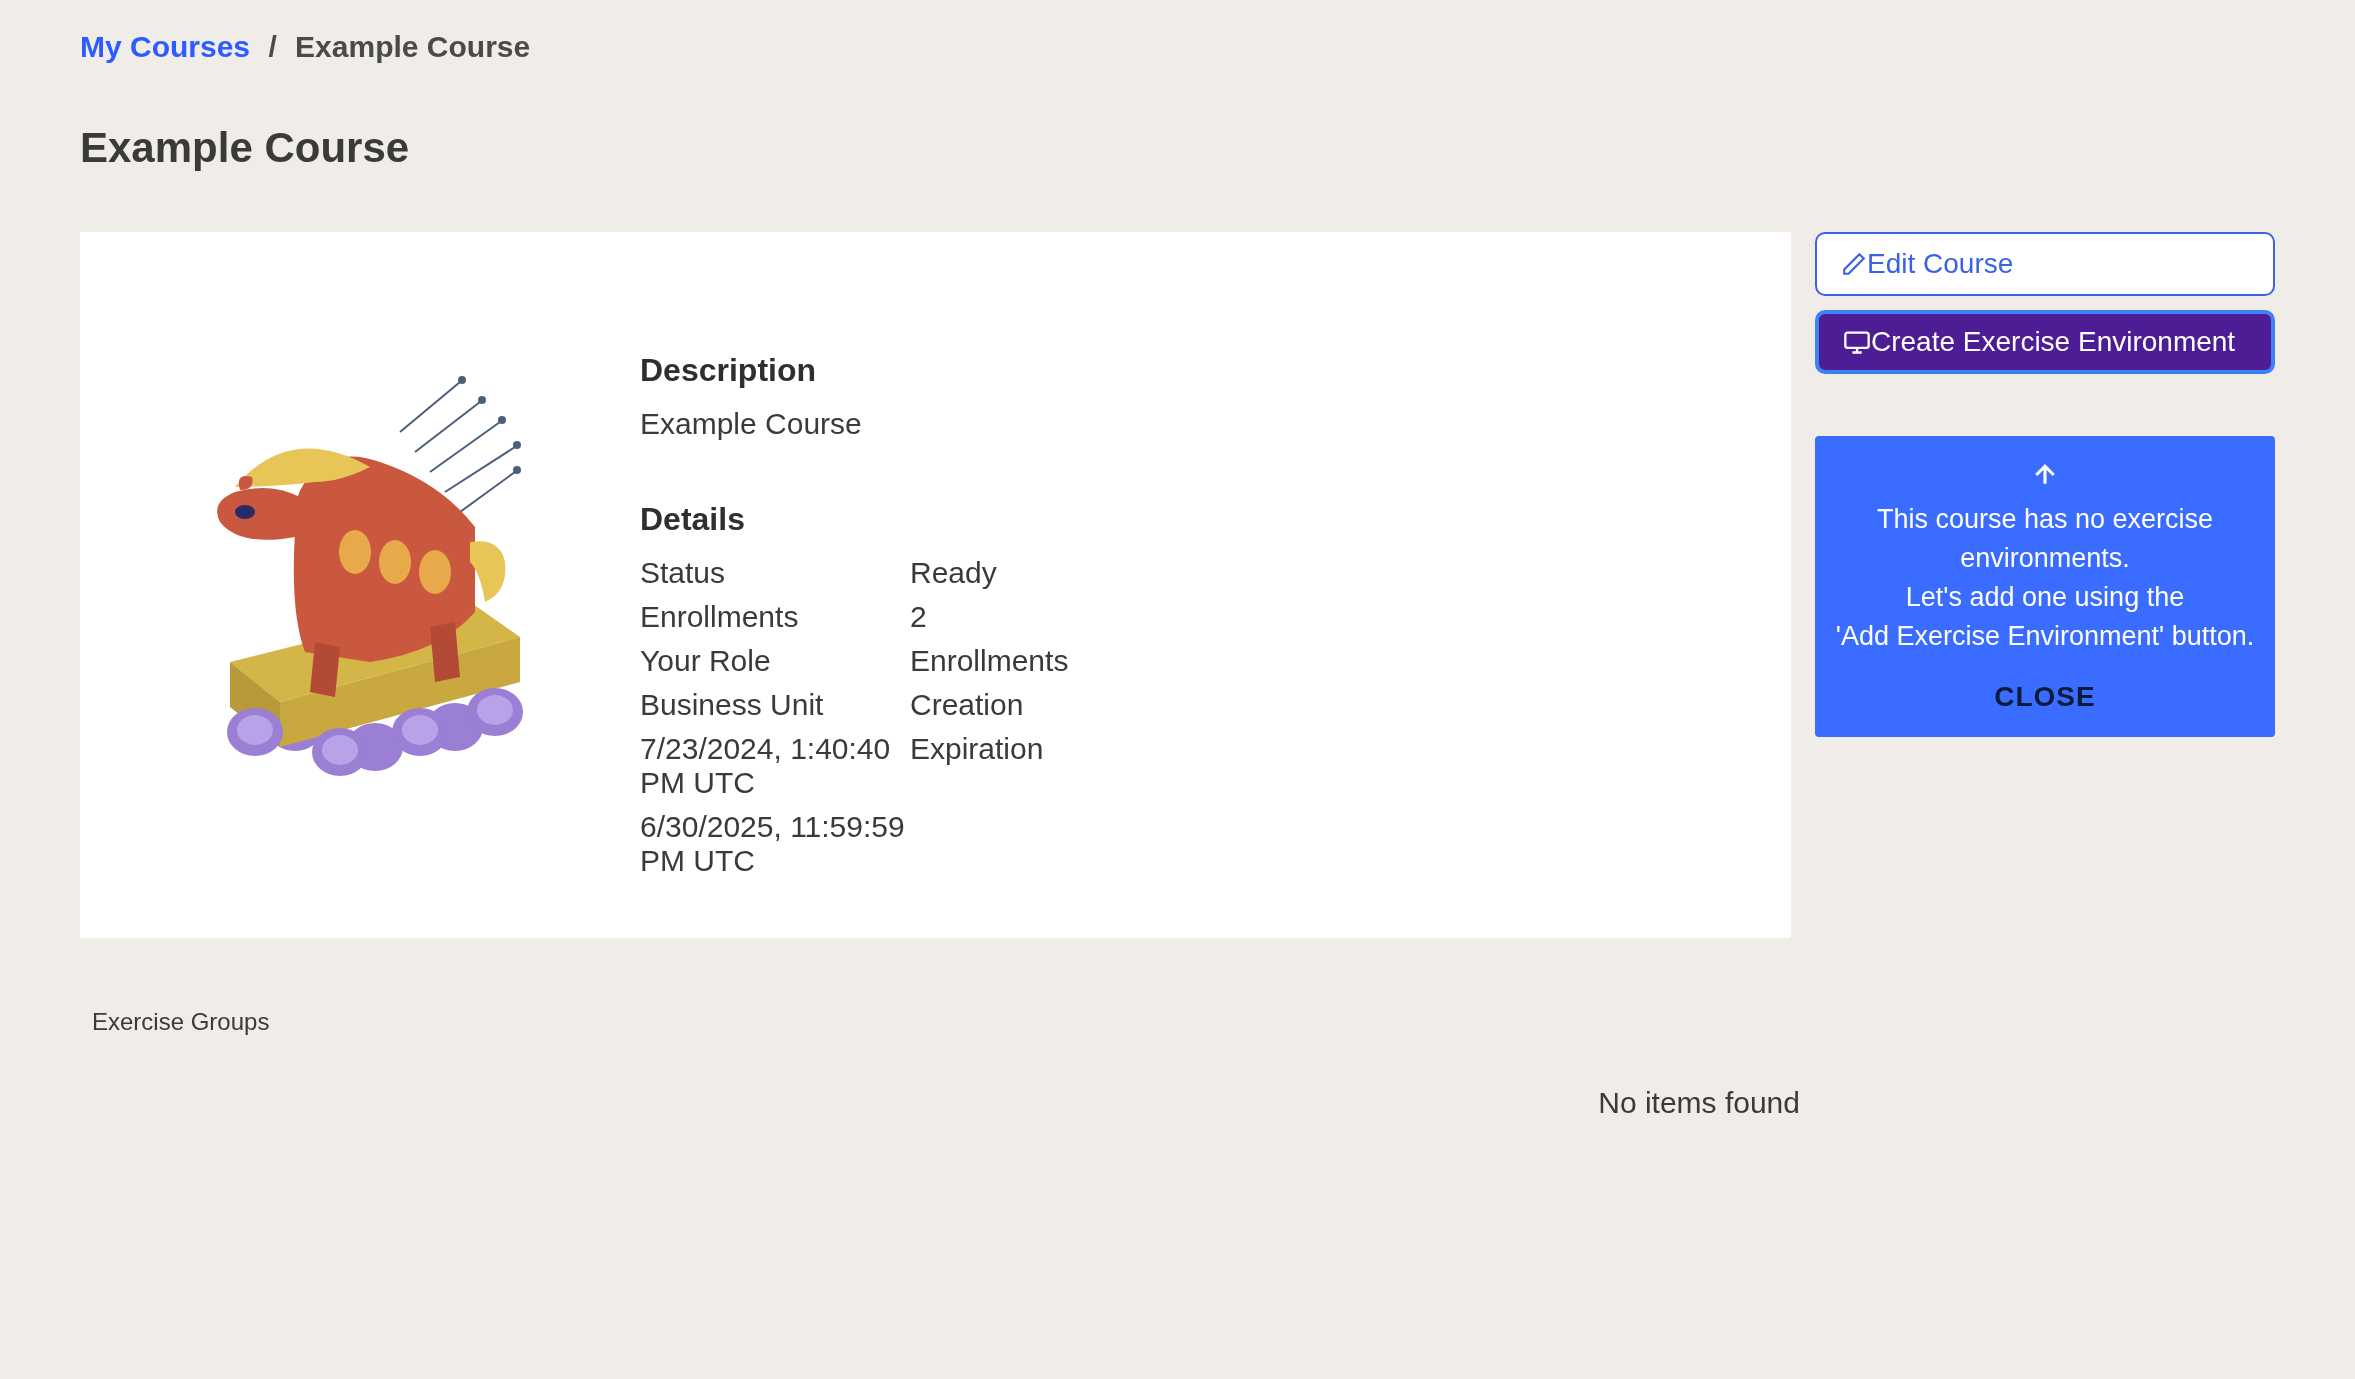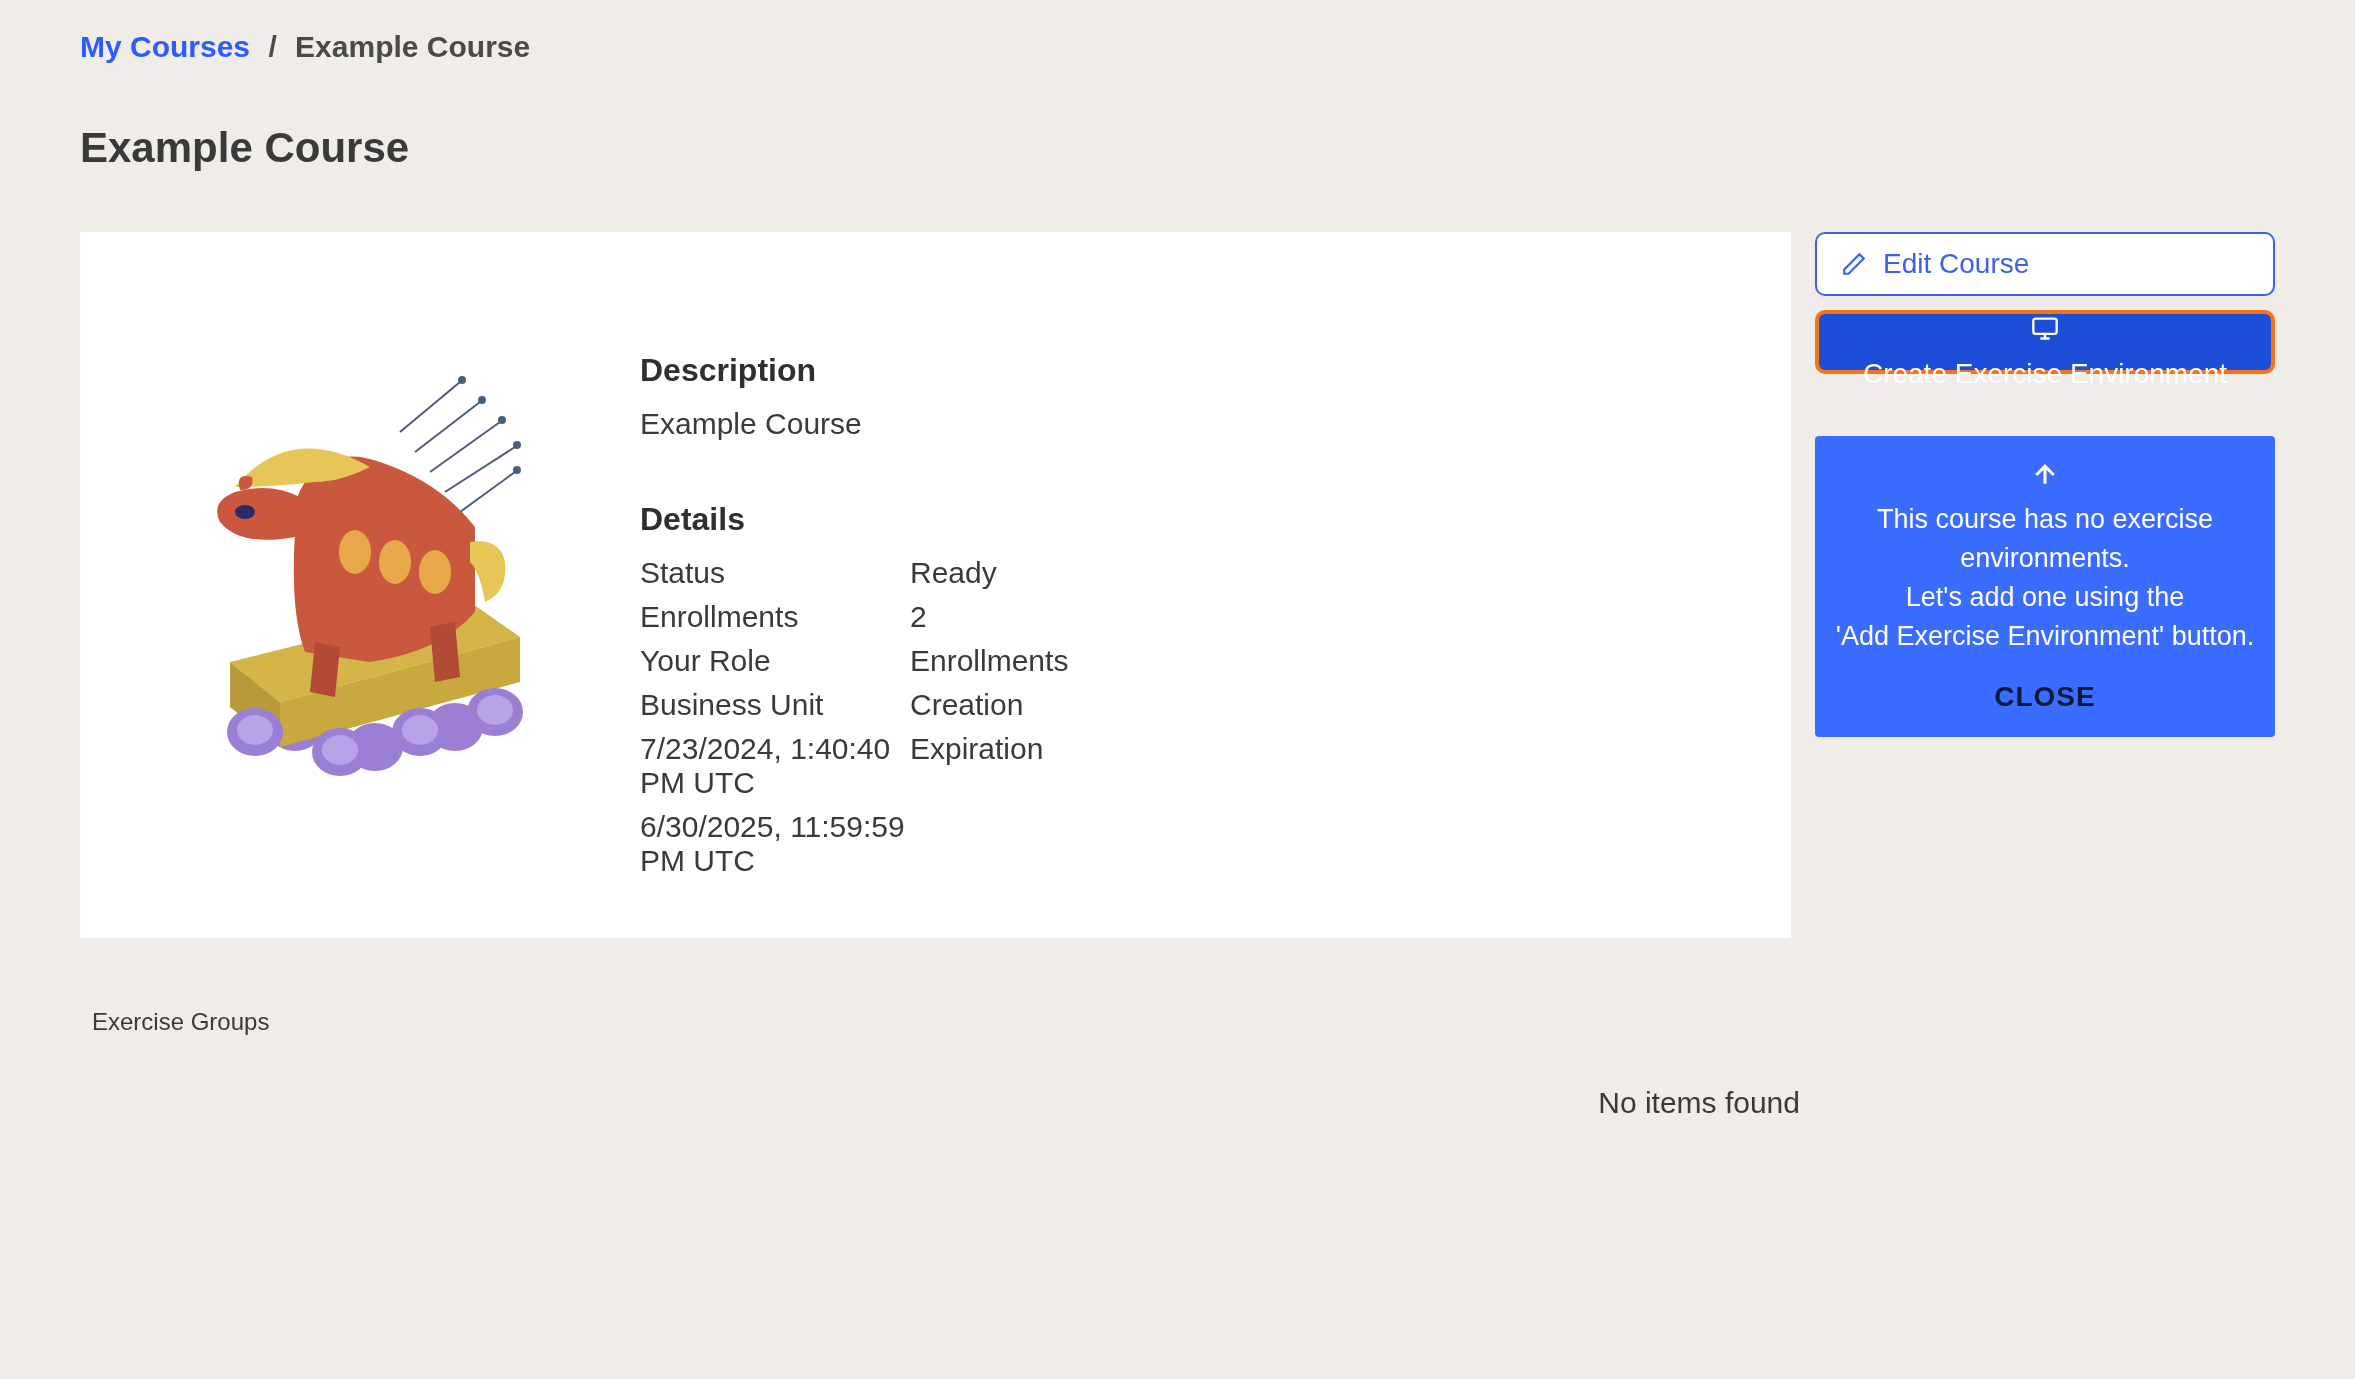--- a/index.html
+++ b/index.html
@@ -81,39 +81,38 @@
   }
   .sidecol {
     width: 460px;
     display: flex;
     flex-direction: column;
     gap: 14px;
   }
   .btn {
     display: flex;
     align-items: center;
-    gap: 16px;
+    gap: 0;
     height: 64px;
     padding: 0 24px;
     border-radius: 10px;
     font-size: 28px;
     cursor: pointer;
     border: none;
     font-family: inherit;
   }
   .btn-outline {
     background: #fff;
     border: 2px solid #3a62e8;
     color: #3a62e8;
   }
   .btn-primary {
-    background: #1d4ed8;
+    background: #4c1d95;
     color: #ffffff;
-    border: 4px solid #f97316;
-    flex-direction: column;
+    border: 4px solid #3b82f6;
   }
   .tip-box {
     background: #3a6cff;
     color: #ffffff;
     border-radius: 4px;
     padding: 24px 20px 20px 20px;
     text-align: center;
     font-size: 27px;
     line-height: 1.45;
     margin-top: 48px;

